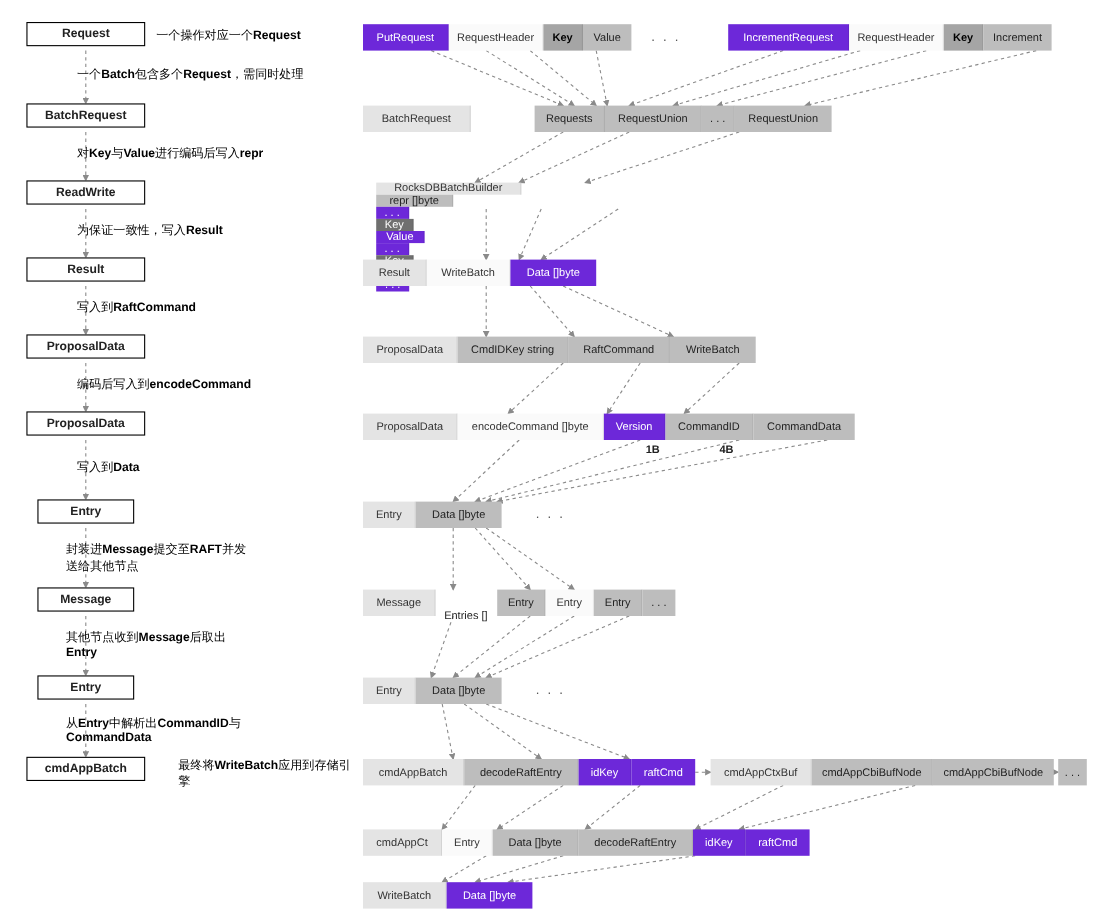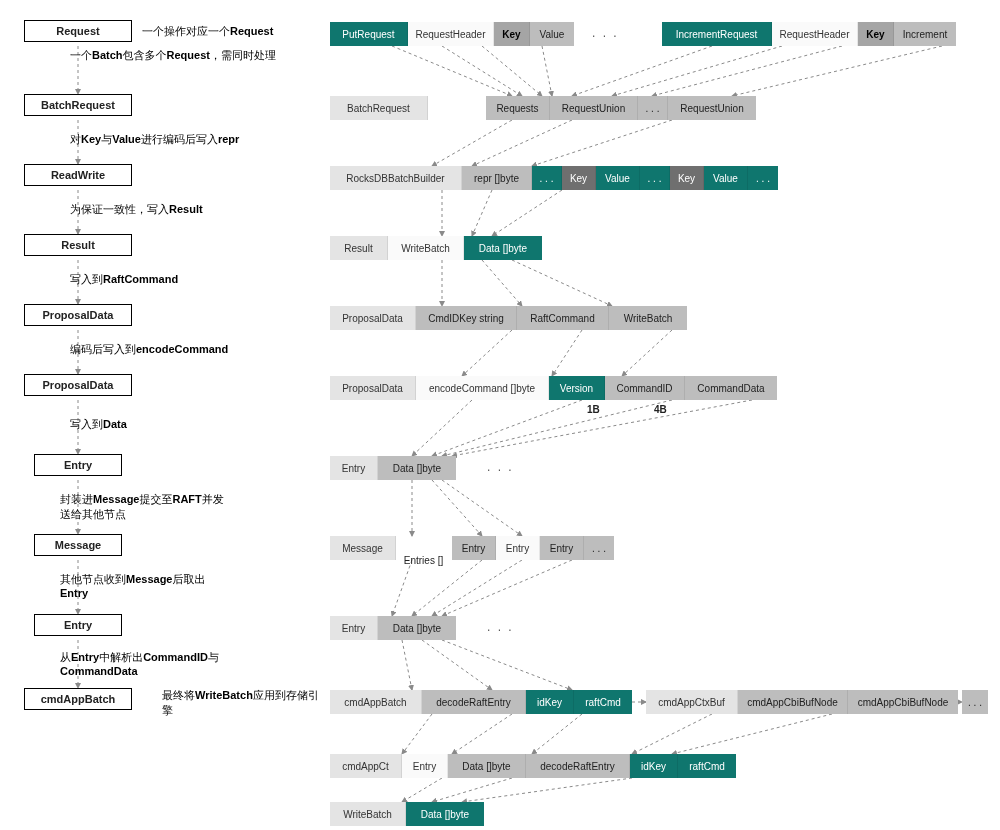--- a/index.html
+++ b/index.html
@@ -36,21 +36,21 @@
   .seg {
     display: flex; align-items: center; justify-content: center;
     padding: 0 6px; border-right: 1px solid rgba(0,0,0,.08);
     white-space: nowrap;
   }
   .seg:last-child { border-right: none; }
 
   .c-white  { background:#fafafa; color:#333; }
   .c-lgray  { background:#e4e4e4; color:#333; }
   .c-mgray  { background:#bdbdbd; color:#222; }
-  .c-dgray  { background:#0f766e; color:#fff; }
+  .c-dgray  { background:#6d28d9; color:#fff; }
   .c-ddgray { background:#6f6f6f; color:#fff; }
   .c-key    { background:#a5a5a5; color:#000; font-weight: bold; }
 
   .sub-label { position:absolute; font-size:10px; font-weight:bold; }
   .ellipsis-dots { position:absolute; font-size:12px; letter-spacing:2px; color:#555; }
 </style>
 </head>
 <body>
 
 <div class="diagram">
@@ -126,21 +126,21 @@
       <div class="node-box" style="left: 12px; top: 292px; width: 108px;">ProposalData</div>
       <div class="node-box" style="left: 12px; top: 362px; width: 108px;">ProposalData</div>
       <div class="node-box" style="left: 22px; top: 442px; width: 88px;">Entry</div>
       <div class="node-box" style="left: 22px; top: 522px; width: 88px;">Message</div>
       <div class="node-box" style="left: 22px; top: 602px; width: 88px;">Entry</div>
       <div class="node-box" style="left: 12px; top: 676px; width: 108px;">cmdAppBatch</div>
     </div>
 
   <div id="step-labels">
       <div class="step-label" style="left: 130px; top: 12px;">一个操作对应一个<b>Request</b></div>
-      <div class="step-label" style="left: 58px; top: 36px;">一个<b>Batch</b>包含多个<b>Request</b>，需同时处理</div>
+      <div class="step-label" style="left: 58px; top: 48px;">一个<b>Batch</b>包含多个<b>Request</b>，需同时处理</div>
       <div class="step-label" style="left: 58px; top: 120px;">对<b>Key</b>与<b>Value</b>进行编码后写入<b>repr</b></div>
       <div class="step-label" style="left: 58px; top: 190px;">为保证一致性，写入<b>Result</b></div>
       <div class="step-label" style="left: 58px; top: 260px;">写入到<b>RaftCommand</b></div>
       <div class="step-label" style="left: 58px; top: 330px; text-align: right;">编码后写入到<b>encodeCommand</b></div>
       <div class="step-label" style="left: 58px; top: 405px;">写入到<b>Data</b></div>
       <div class="step-label" style="left: 48px; top: 480px;">封装进<b>Message</b>提交至<b>RAFT</b>并发<br>送给其他节点</div>
       <div class="step-label" style="left: 48px; top: 560px;">其他节点收到<b>Message</b>后取出<br><b>Entry</b></div>
       <div class="step-label" style="left: 48px; top: 638px;">从<b>Entry</b>中解析出<b>CommandID</b>与<br><b>CommandData</b></div>
       <div class="step-label" style="left: 150px; top: 676px;">最终将<b>WriteBatch</b>应用到存储引<br>擎</div>
     </div>
@@ -159,21 +159,21 @@
         <div class="seg c-mgray" style="width: 62px;">Increment</div>
       </div>
       <div class="strip" style="left: 318px; top: 84px;">
         <div class="seg c-lgray" style="width: 98px;">BatchRequest</div>
         <div class="seg c-dgray" style="width: 58px; margin-top: 35px;">Header</div>
         <div class="seg c-mgray" style="width: 64px;">Requests</div>
         <div class="seg c-mgray" style="width: 88px;">RequestUnion</div>
         <div class="seg c-mgray" style="width: 30px;">. . .</div>
         <div class="seg c-mgray" style="width: 88px;">RequestUnion</div>
       </div>
-      <div class="strip" style="left: 318px; top: 154px;">
+      <div class="strip" style="left: 330px; top: 154px; flex-direction: column;">
         <div class="seg c-lgray" style="width: 132px;">RocksDBBatchBuilder</div>
         <div class="seg c-mgray" style="width: 70px;">repr []byte</div>
         <div class="seg c-dgray" style="width: 30px;">. . .</div>
         <div class="seg c-ddgray" style="width: 34px;">Key</div>
         <div class="seg c-dgray" style="width: 44px;">Value</div>
         <div class="seg c-dgray" style="width: 30px;">. . .</div>
         <div class="seg c-ddgray" style="width: 34px;">Key</div>
         <div class="seg c-dgray" style="width: 44px;">Value</div>
         <div class="seg c-dgray" style="width: 30px;">. . .</div>
       </div>

